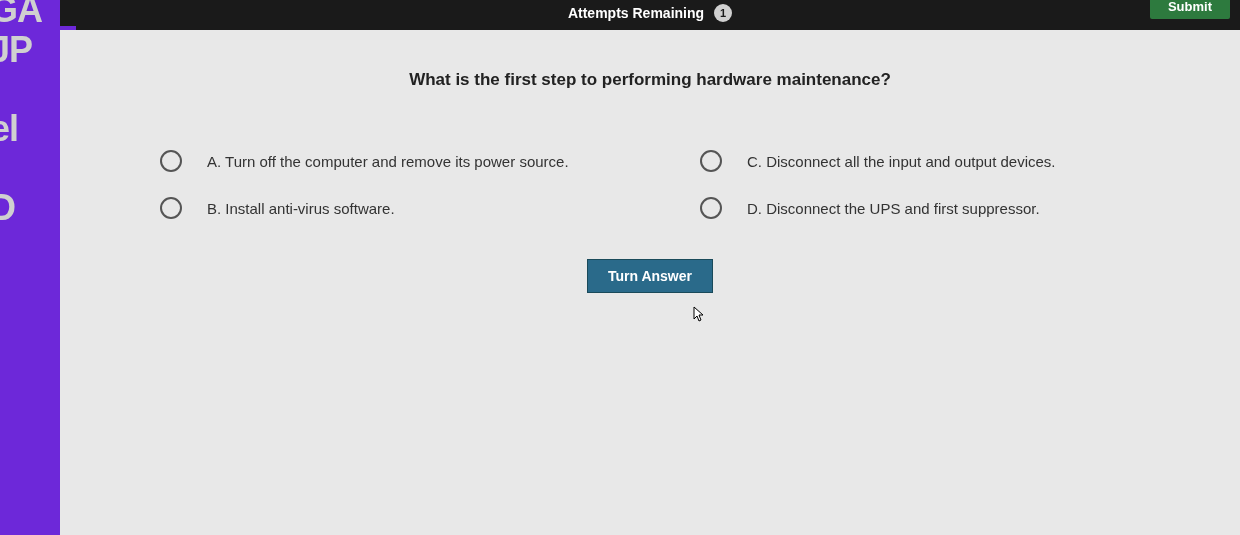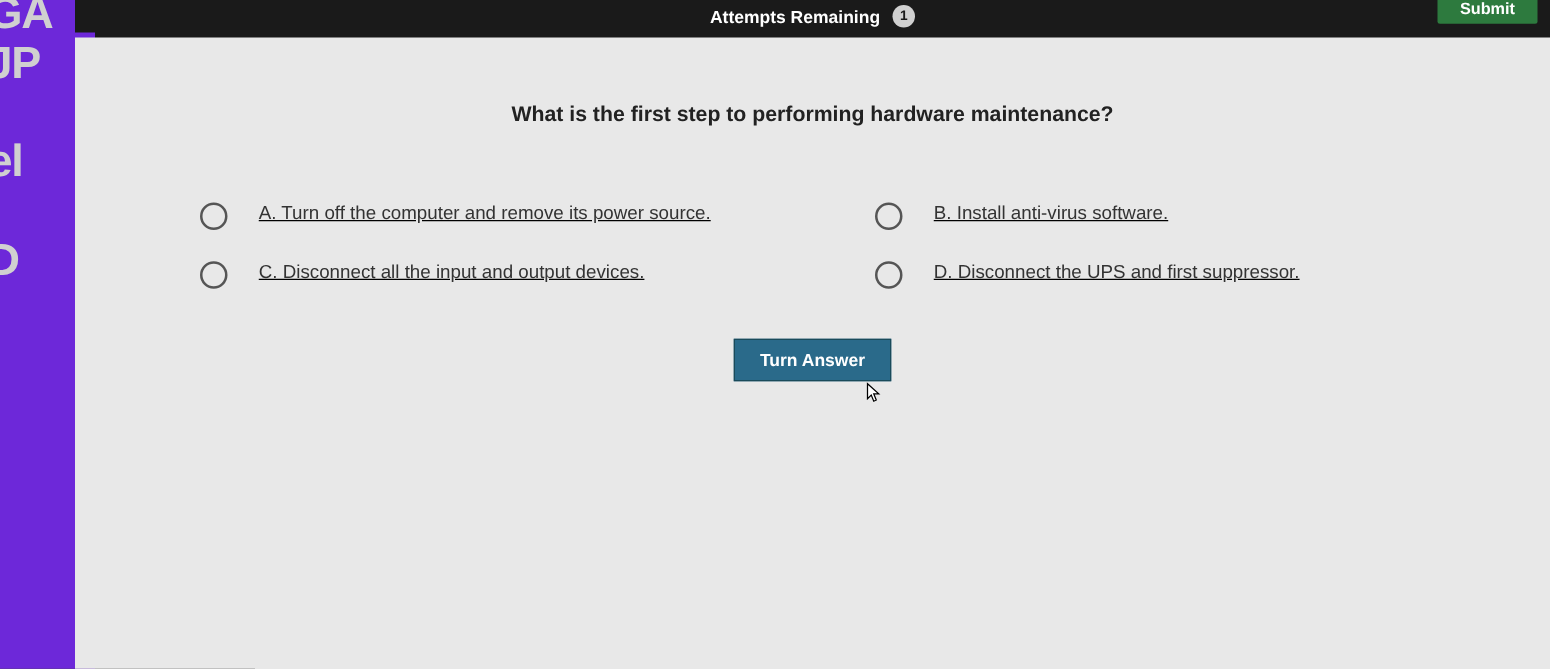--- a/index.html
+++ b/index.html
@@ -78,43 +78,42 @@
       cursor: pointer;
       border-radius: 2px;
     }
     .content-area {
       position: absolute;
       left: 60px;
       top: 30px;
       right: 0;
       bottom: 0;
       background: #e8e8e8;
-      padding: 42px 60px;
+      padding: 30px 60px;
     }
     .question-text {
       text-align: center;
       font-weight: bold;
       font-size: 17px;
       color: #222;
       margin-bottom: 60px;
       margin-top: 10px;
     }
     .options-grid {
       display: grid;
       grid-template-columns: 1fr 1fr;
       column-gap: 80px;
       row-gap: 25px;
       margin-left: 40px;
       margin-right: 20px;
     }
     .option {
       display: flex;
-      align-items: flex-start;
+      align-items: center;
       gap: 25px;
-      text-decoration: underline;
     }
     .radio {
       width: 22px;
       height: 22px;
       border: 2px solid #555;
       border-radius: 50%;
       flex-shrink: 0;
       cursor: pointer;
       background: transparent;
     }
@@ -166,25 +165,25 @@
 <div class="content-area">
   <div class="question-text">What is the first step to performing hardware maintenance?</div>
 
   <div class="options-grid">
     <div class="option">
       <div class="radio"></div>
       <span class="option-label">A. Turn off the computer and remove its power source.</span>
     </div>
     <div class="option">
       <div class="radio"></div>
-      <span class="option-label">B. Install anti-virus software.</span>
+      <span class="option-label">C. Disconnect all the input and output devices.</span>
     </div>
     <div class="option">
       <div class="radio"></div>
-      <span class="option-label">C. Disconnect all the input and output devices.</span>
+      <span class="option-label">B. Install anti-virus software.</span>
     </div>
     <div class="option">
       <div class="radio"></div>
       <span class="option-label">D. Disconnect the UPS and first suppressor.</span>
     </div>
   </div>
 
   <button class="save-button">Turn Answer</button>
 
   <svg class="cursor-icon" viewBox="0 0 16 20" style="position:absolute; left:calc(50% + 40px); top:275px;">

